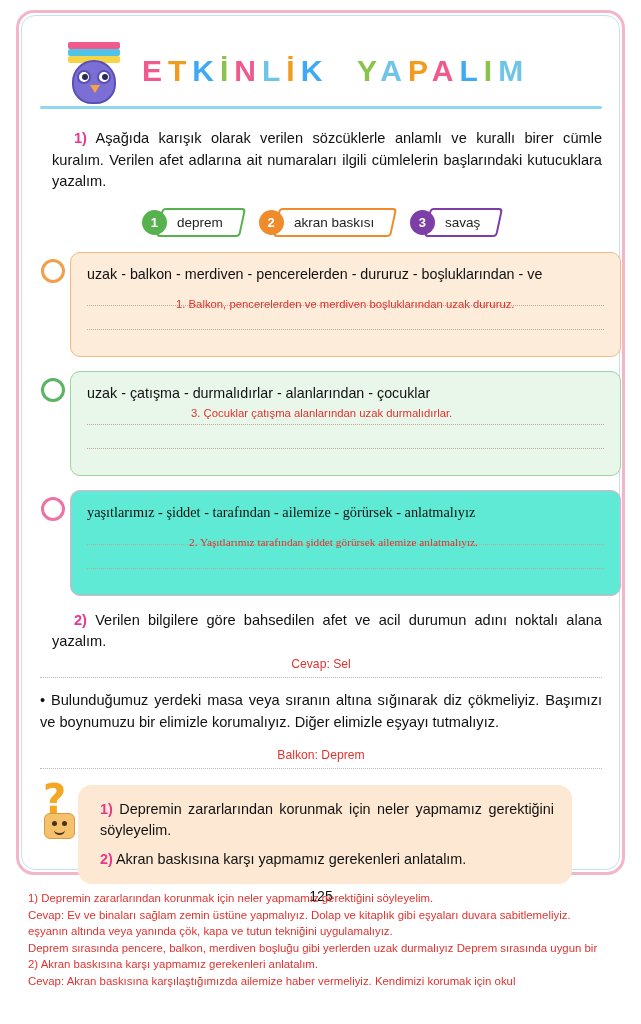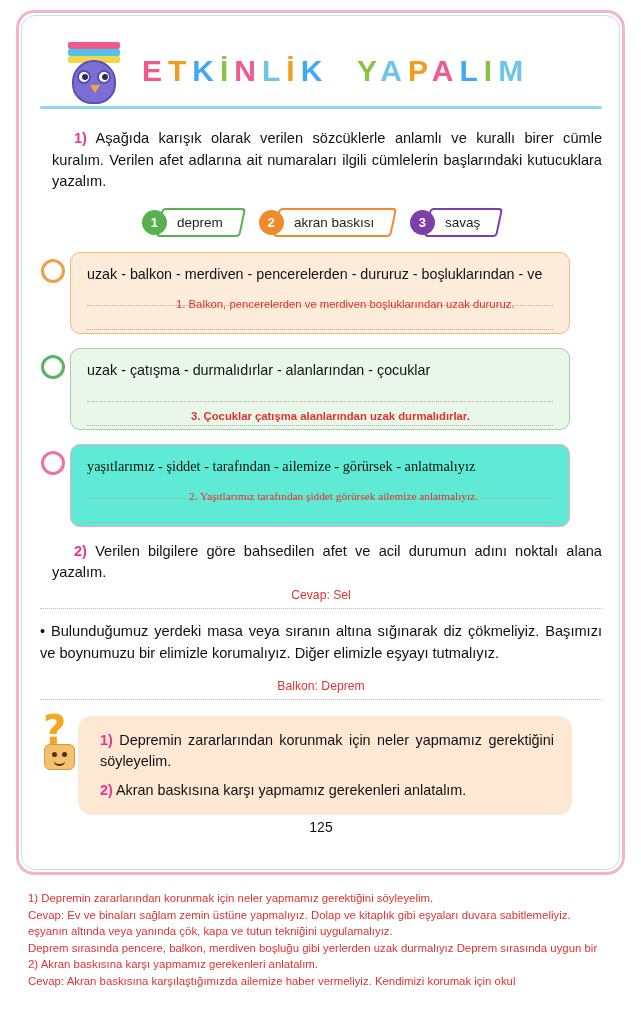--- a/index.html
+++ b/index.html
@@ -150,23 +150,23 @@
   .chip.c1 .label { border-color: #57b14f; }
   .chip.c2 .num { background: #f08b2c; }
   .chip.c2 .label { border-color: #f08b2c; }
   .chip.c3 .num { background: #7d3ea8; }
   .chip.c3 .label { border-color: #7d3ea8; }
 
   
   .sbox {
     position: relative;
     margin: 14px 0 0 30px;
-    width: 500px;
+    width: 551px;
     border-radius: 10px;
-    padding: 13px 16px 3px 16px;
+    padding: 13px 16px 26px 16px;
     border: 1.5px solid #ddd;
   }
   .sbox .bullet {
     position: absolute;
     left: -30px; top: 6px;
     width: 24px; height: 24px;
     border-radius: 50%;
     background: #fff;
     border: 3px solid #ccc;
   }
@@ -186,21 +186,21 @@
     line-height: 1.35;
   }
   .sbox.b1 { background: #fdecd9; border-color: #f4b97e; }
   .sbox.b1 .bullet { border-color: #f0a04a; }
   .sbox.b2 { background: #e9f7ea; border-color: #9ed3a2; }
   .sbox.b2 .bullet { border-color: #5ab463; }
   .sbox.b3 { background: #5eead4; border-color: #efa8c7; font-family: Liberation Serif, serif; }
   .sbox.b3 .bullet { border-color: #ec73a6; }
 
   .sbox.b1 .answer { left: 105px; top: 44px; }
-  .sbox.b2 .answer { left: 120px; top: 60px; font-weight: bold; }
+  .sbox.b2 .answer { left: 120px; top: 34px; }
   .sbox.b3 .answer { left: 118px; top: 44px; }
 
   
   .bullet-para {
     font-size: 14.6px;
     color: #111;
     line-height: 1.5;
     text-align: justify;
     margin-top: 12px;
   }

